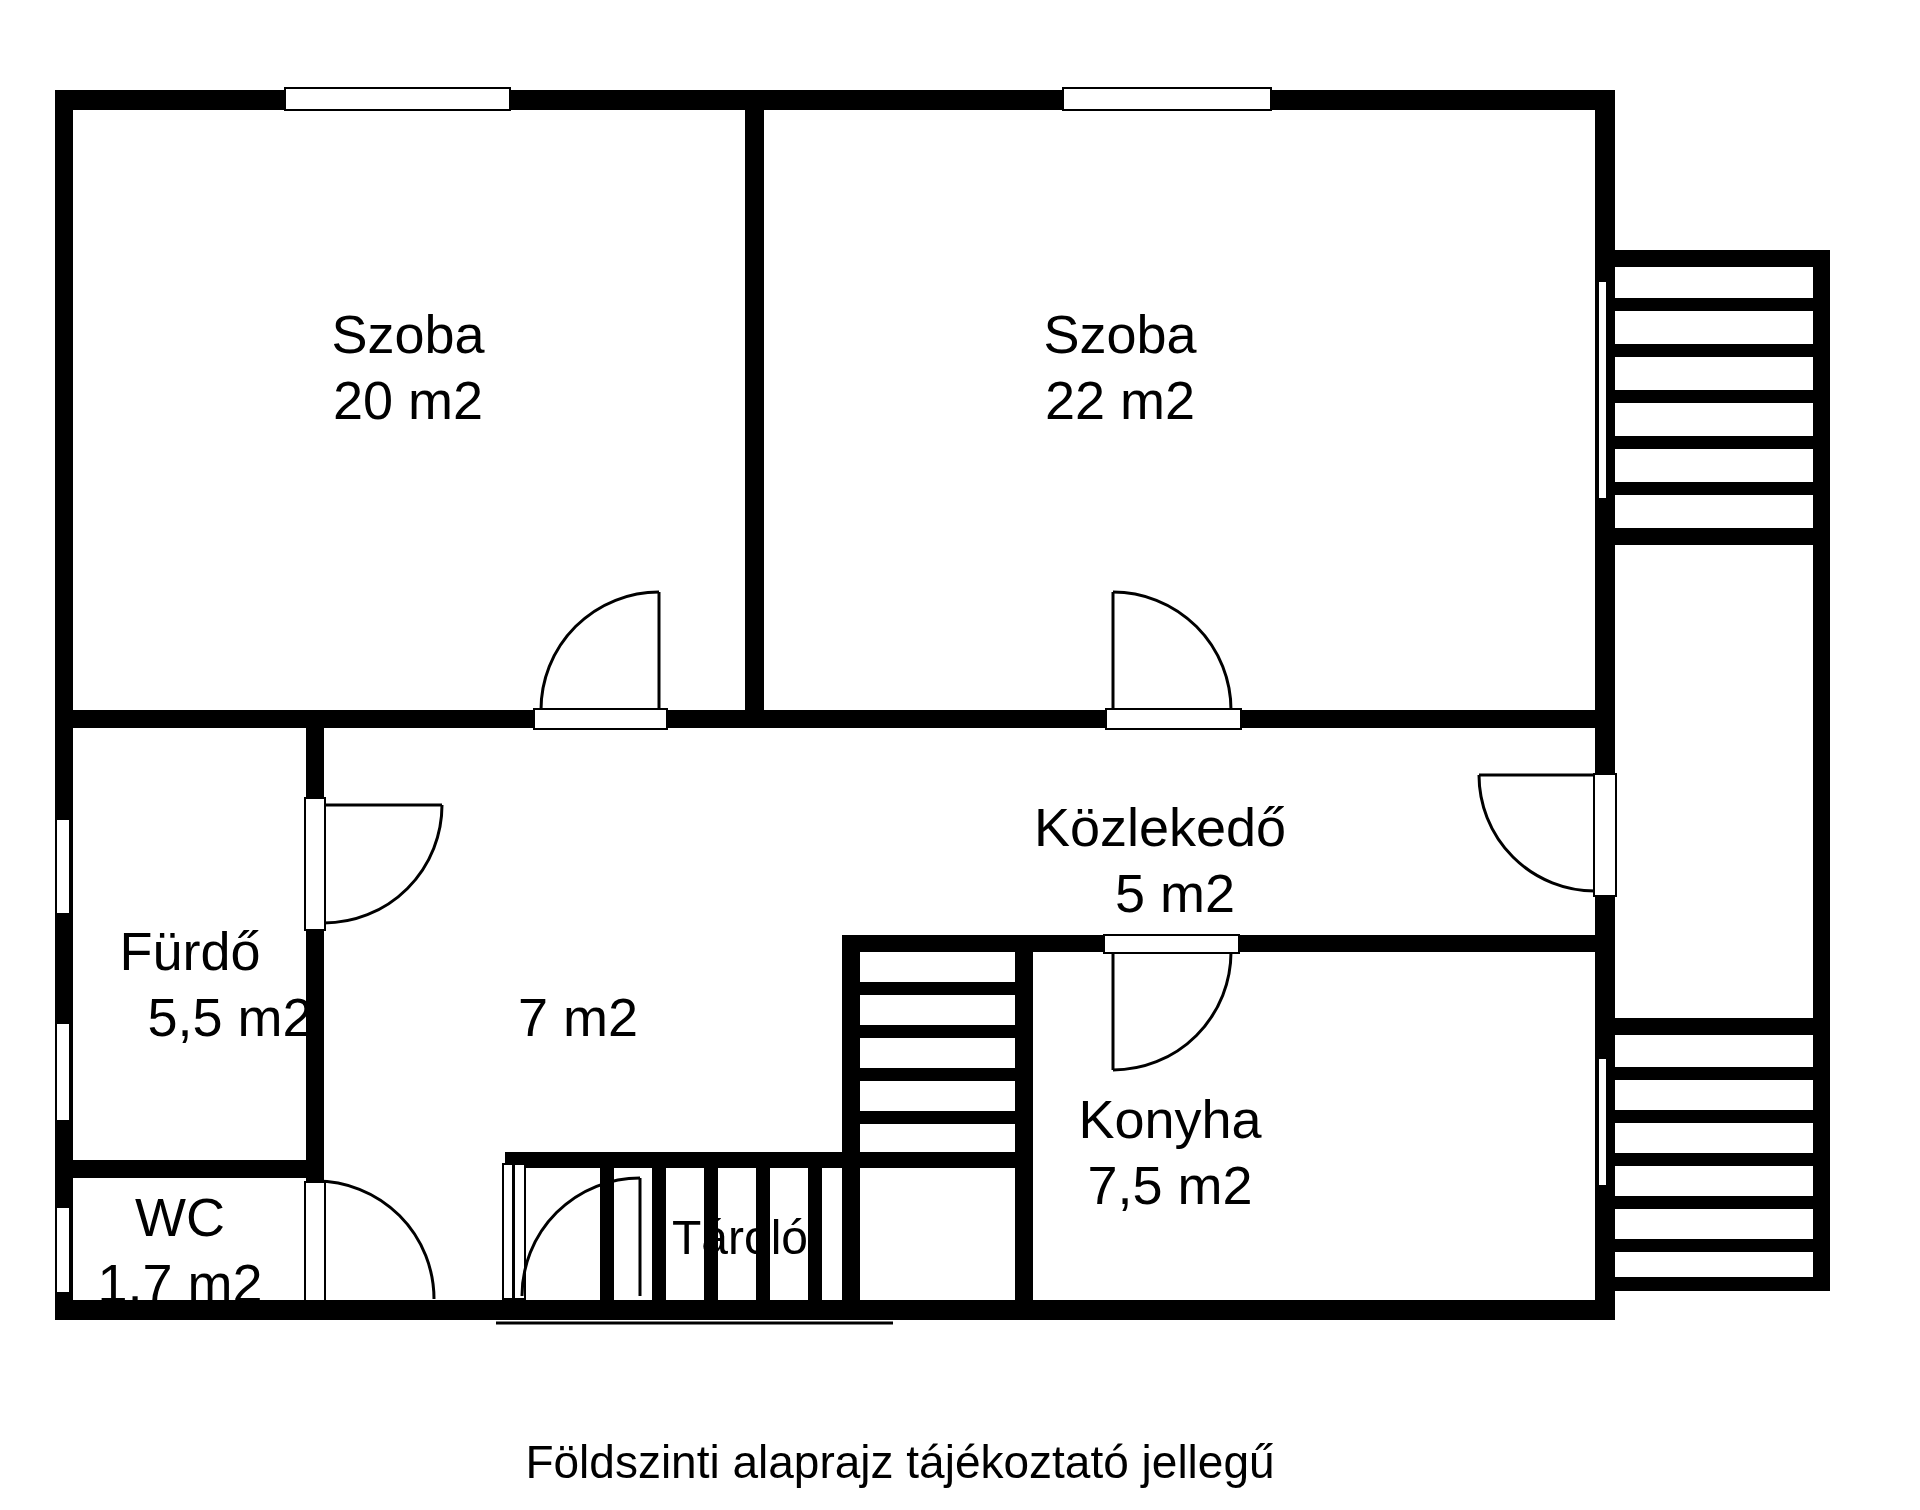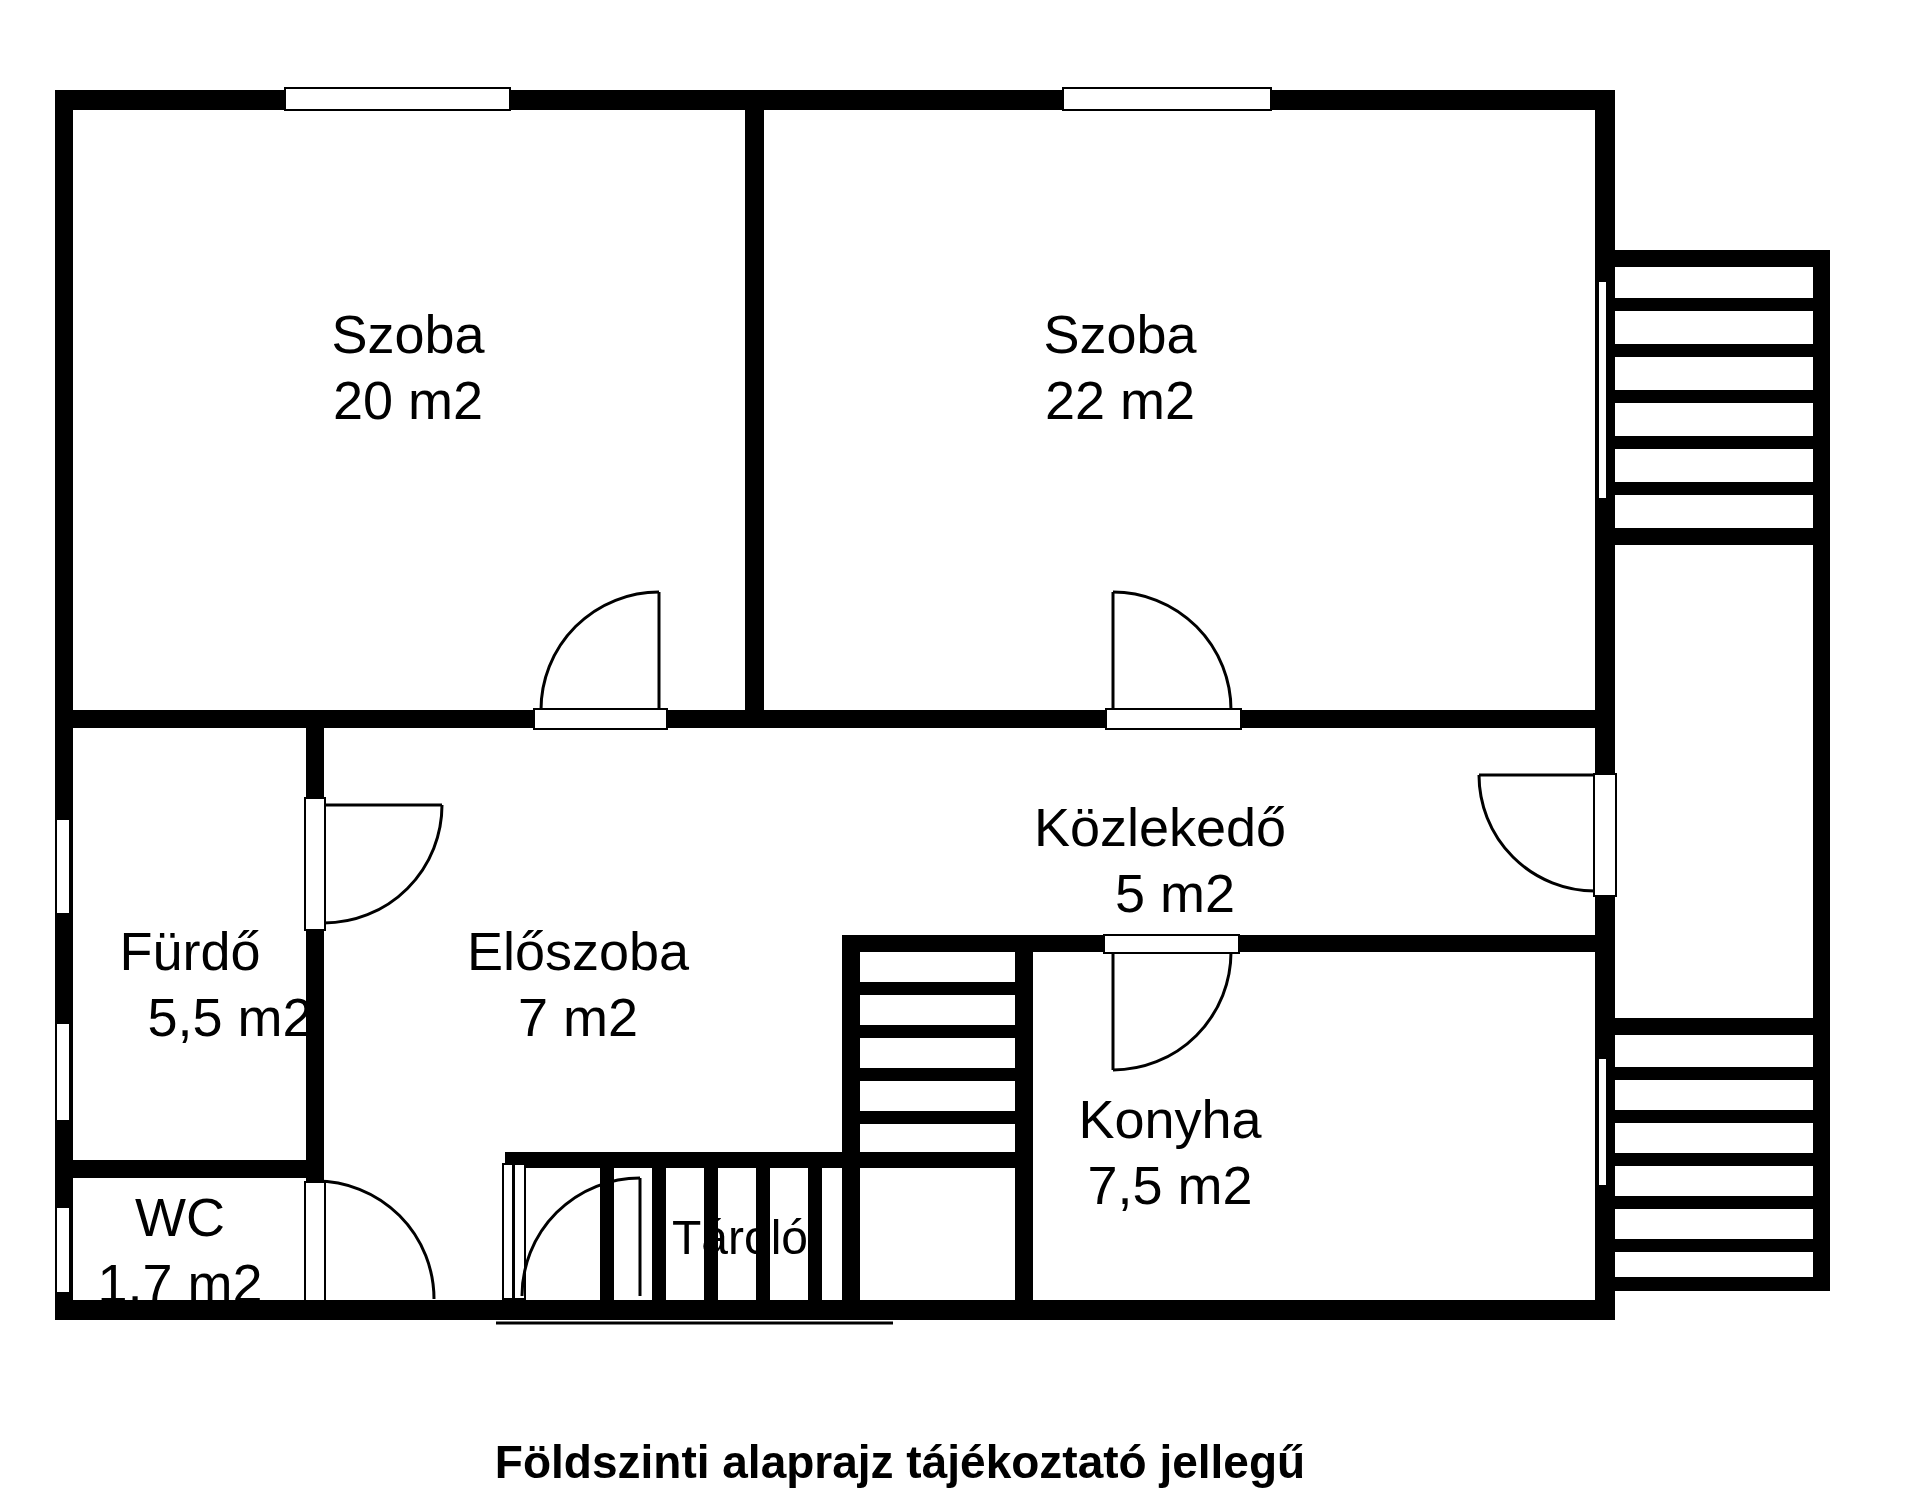--- a/index.html
+++ b/index.html
@@ -10,21 +10,21 @@
   .wall{position:absolute;background:#000000;z-index:2;}
   .win{position:absolute;background:#ffffff;border:2px solid #000000;box-sizing:border-box;z-index:4;}
   .sill{position:absolute;background:#ffffff;border:2px solid #000000;box-sizing:border-box;z-index:4;}
   .label{
     position:absolute;transform:translate(-50%,-50%);color:#000000;
     font-size:54px;line-height:1.1;white-space:nowrap;z-index:3;text-align:left;
   }
   .label.under{z-index:1;font-size:48px;}
   .caption{
     position:absolute;transform:translate(-50%,-50%);color:#000000;
-    font-size:46px;white-space:nowrap;z-index:3;font-weight:bold;
+    font-size:46px;white-space:nowrap;z-index:3;
   }
   #doors{position:absolute;left:0;top:0;z-index:5;}
 </style>
 </head>
 <body>
 
 <div id="canvas">
 
   <div class="wall" style="left:55px;top:90px;width:1560px;height:20px;"></div>
   <div class="wall" style="left:55px;top:90px;width:18px;height:1230px;"></div>
@@ -107,21 +107,20 @@
 
   <div class="label" style="left:1120px;top:335px;">Szoba</div>
   <div class="label" style="left:1120px;top:401px;">22 m2</div>
 
   <div class="label" style="left:1160px;top:828px;">Közlekedő</div>
   <div class="label" style="left:1160px;top:894px;margin-left:15px;">5 m2</div>
 
   <div class="label" style="left:190px;top:952px;">Fürdő</div>
   <div class="label" style="left:190px;top:1018px;margin-left:40px;">5,5 m2</div>
 
-  <div class="label" style="left:578px;top:952px;">Előszoba</div>
   <div class="label" style="left:578px;top:1018px;">7 m2</div>
 
   <div class="label" style="left:180px;top:1218px;">WC</div>
   <div class="label" style="left:180px;top:1284px;">1,7 m2</div>
 
   <div class="label" style="left:1170px;top:1120px;">Konyha</div>
   <div class="label" style="left:1170px;top:1186px;">7,5 m2</div>
 
   <div class="label under" style="left:740px;top:1238px;">Tároló</div>
 

